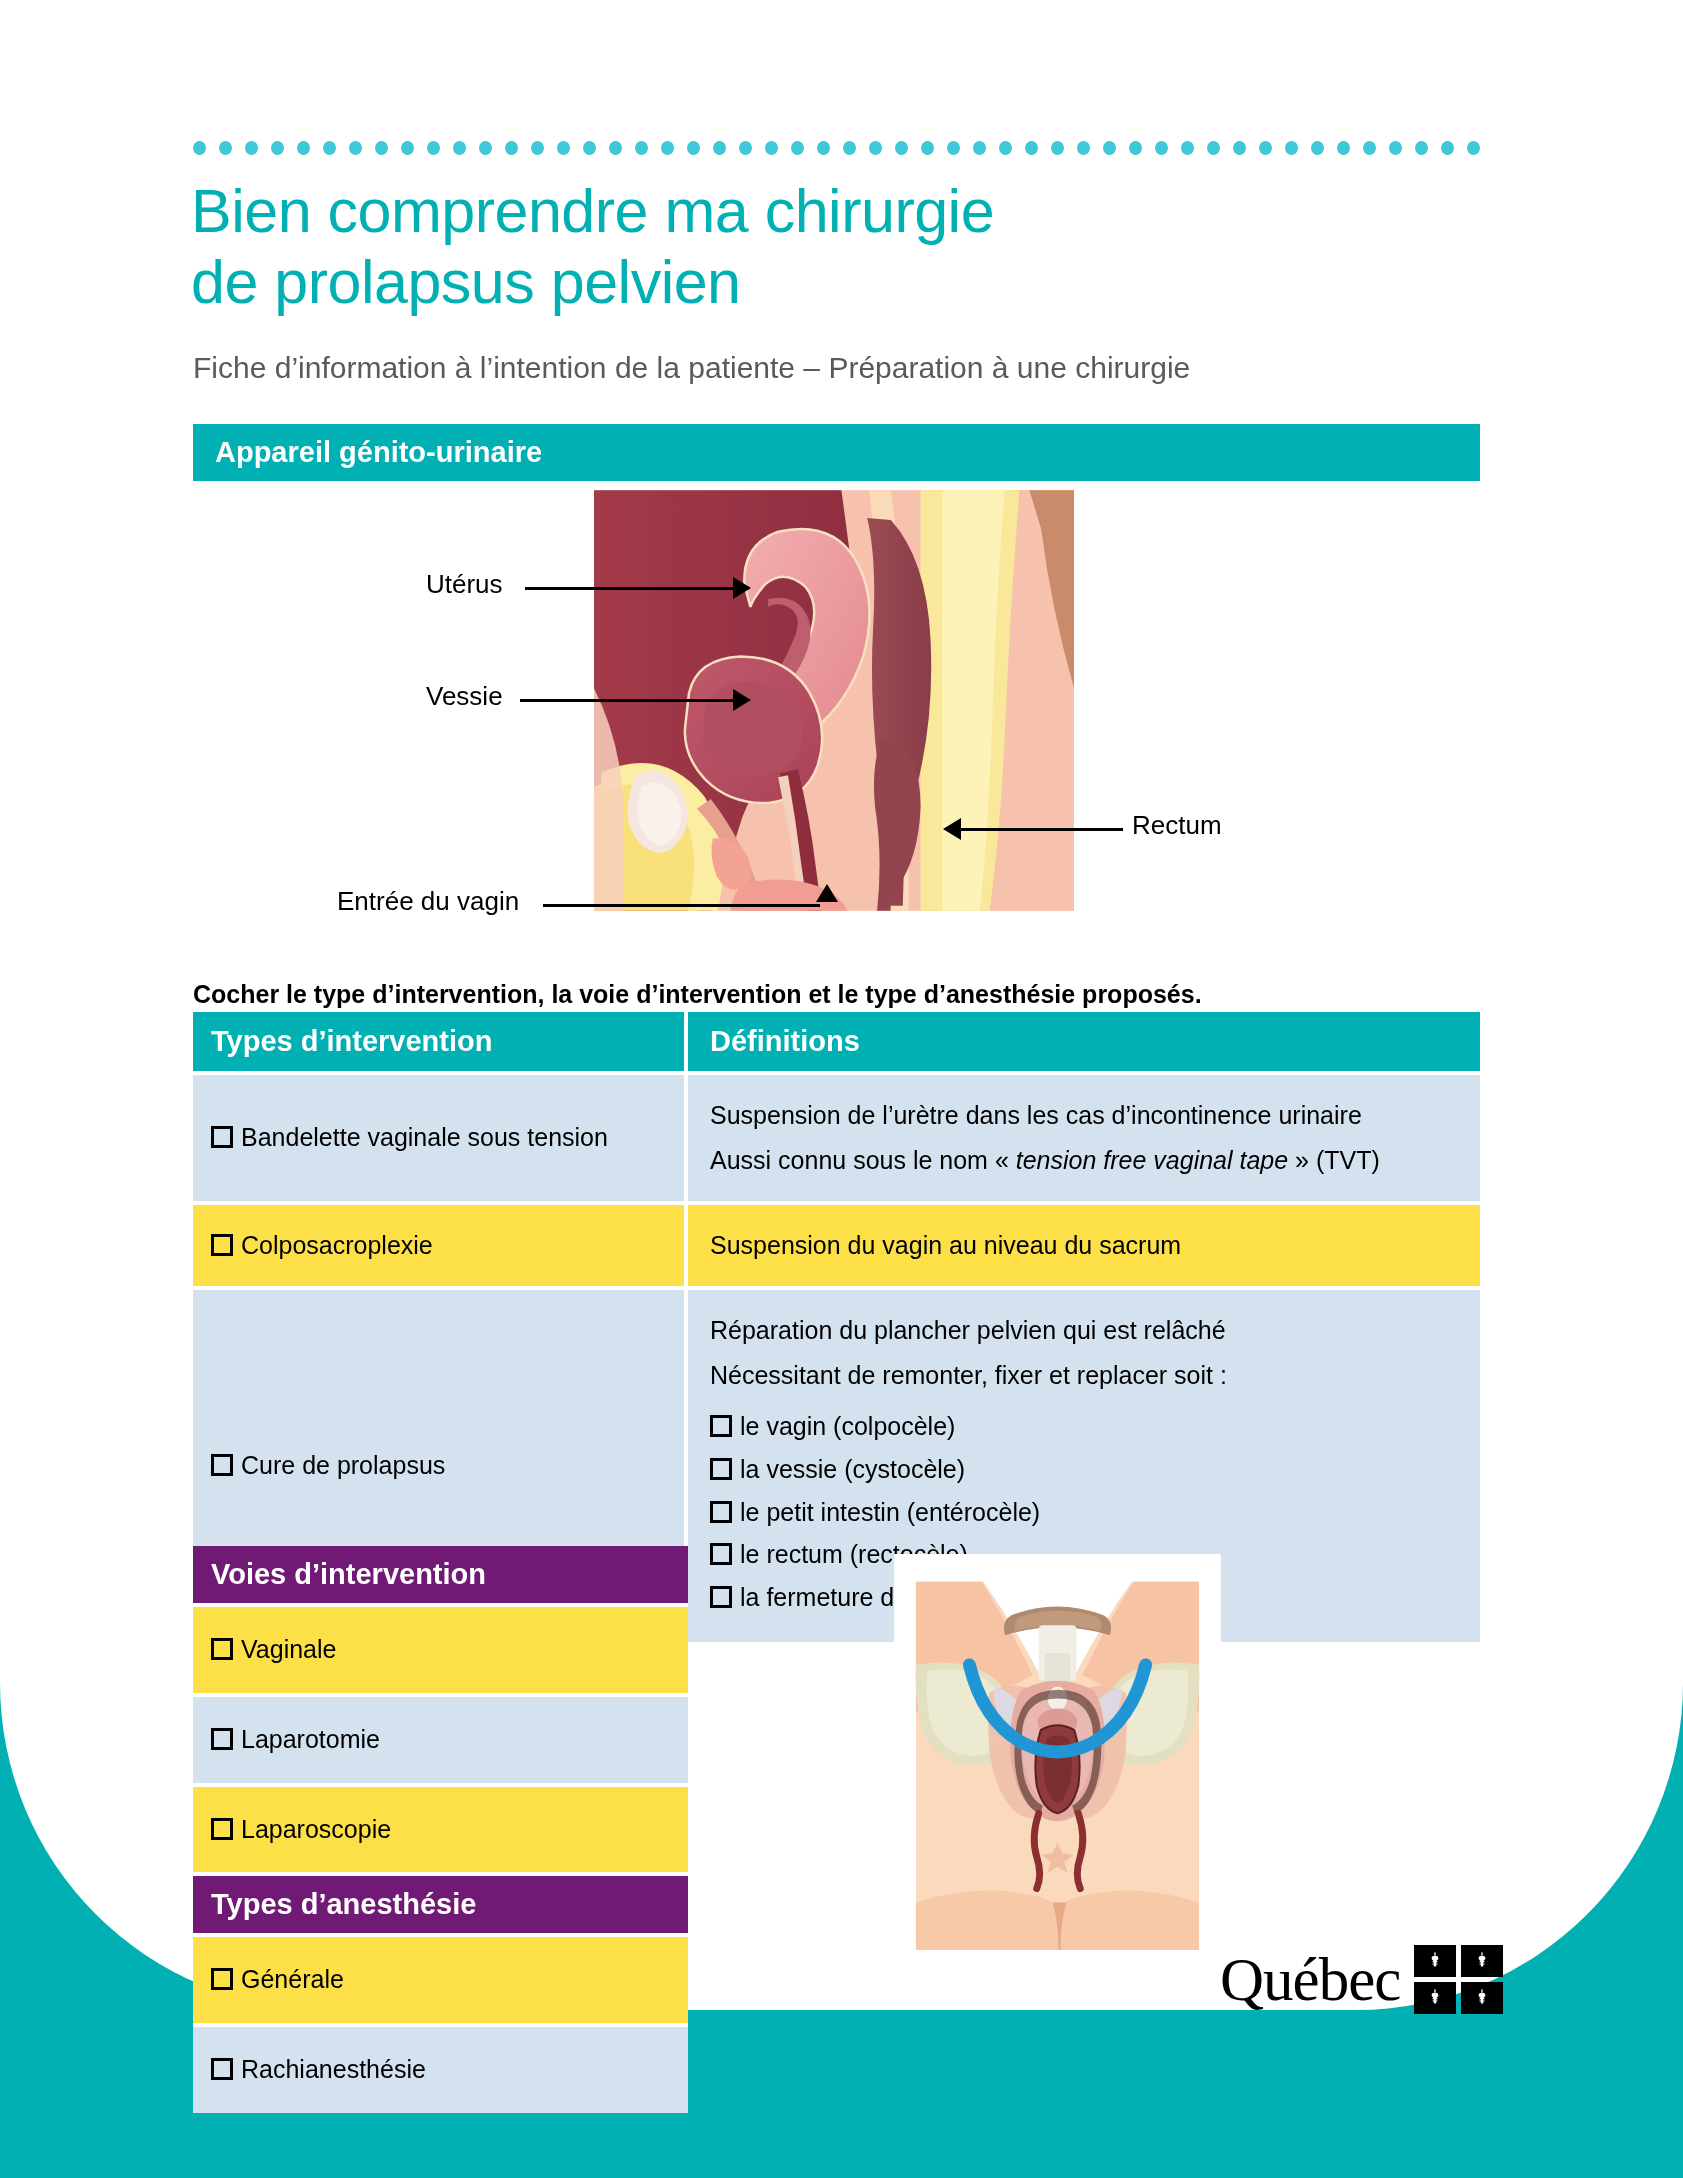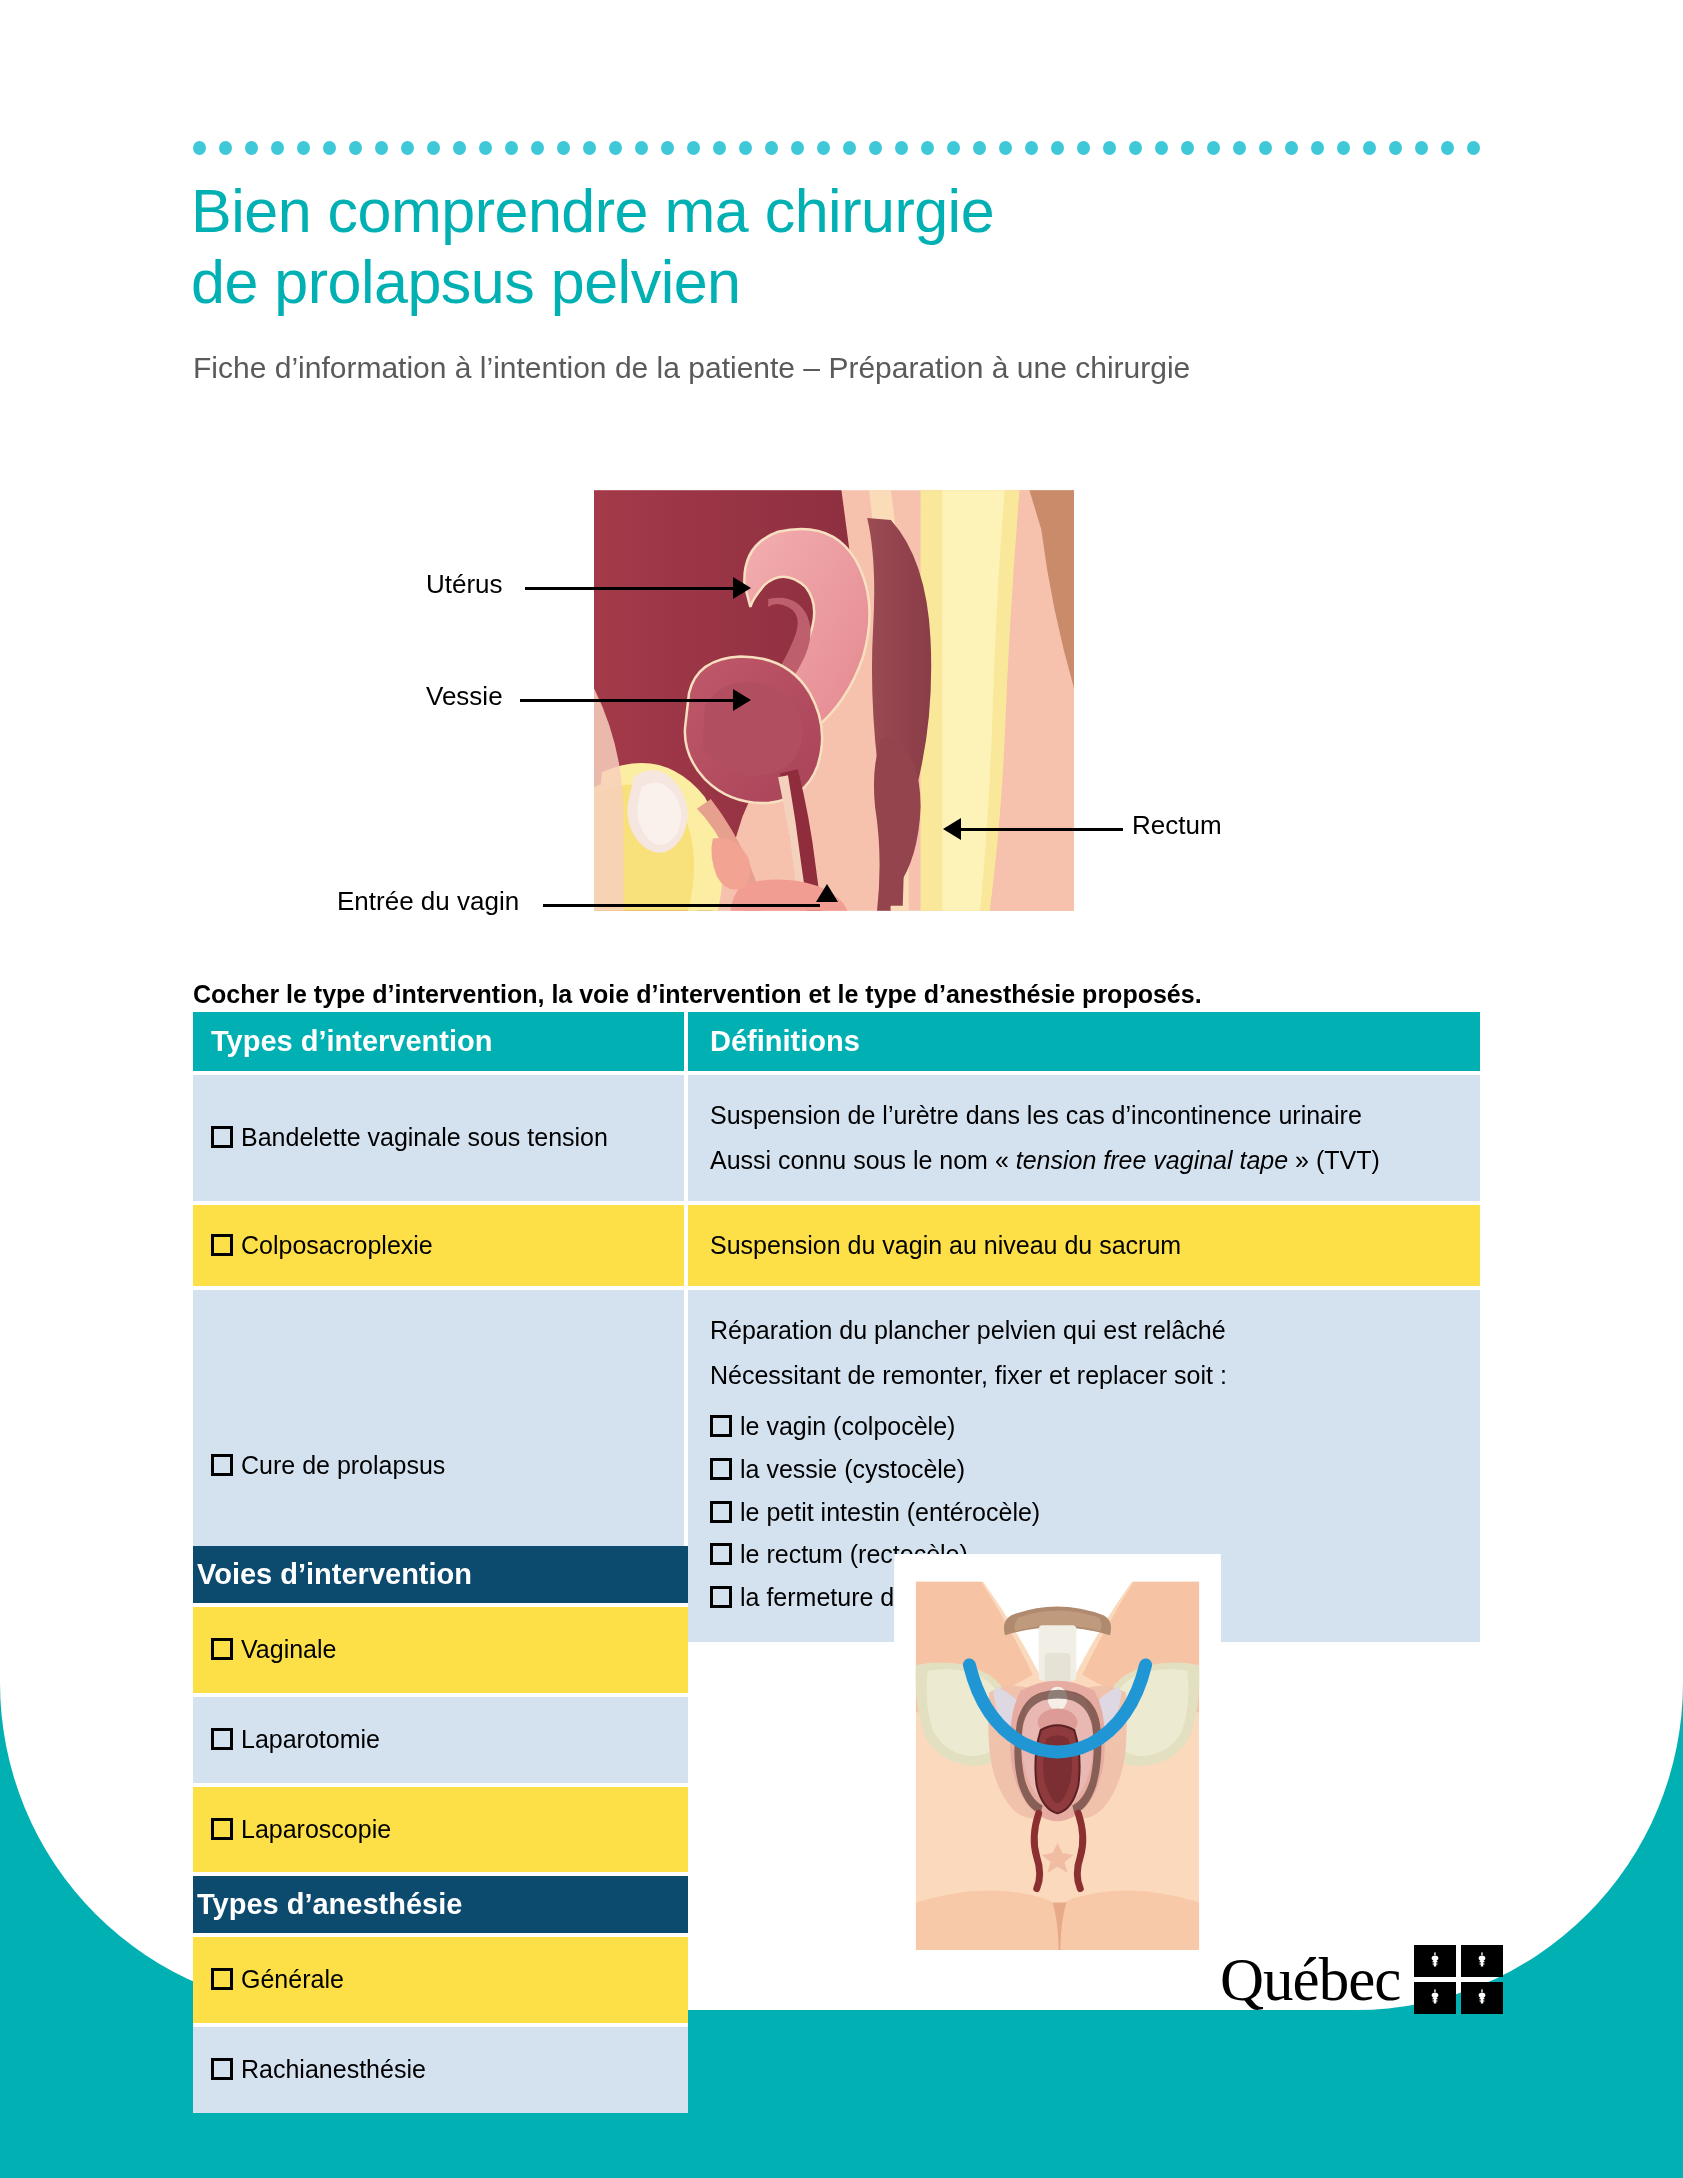--- a/index.html
+++ b/index.html
@@ -217,25 +217,25 @@
     top: 1546px;
     width: 495px;
   }
   .srow {
     width: 495px;
     box-sizing: border-box;
     padding: 26px 18px;
     font-size: 25px;
   }
   .shdr {
-    background: #0c4a6e;
+    background: #701a75;
     color: #ffffff;
     font-weight: bold;
     font-size: 29px;
-    padding: 12px 4px;
+    padding: 12px 18px;
   }
   .ssep { height: 4px; background: #ffffff; width: 495px; }
 
   
   #fig-perineum {
     position: absolute;
     left: 894px;
     top: 1554px;
     width: 327px;
     height: 396px;
@@ -333,20 +333,23 @@
         <i></i>
       </div>
 
     <div class="title">
       <span>Bien comprendre ma chirurgie</span>
       <span class="l2">de prolapsus pelvien</span>
     </div>
 
     <div class="subtitle">Fiche d’information à l’intention de la patiente – Préparation à une chirurgie</div>
 
+    <div class="band" id="band-appareil">
+      <span>Appareil génito-urinaire</span>
+    </div>
 
     <div id="fig-sagittal">
       <svg width="480" height="421" viewBox="0 0 485 425" xmlns="http://www.w3.org/2000/svg">
         <defs>
           <linearGradient id="gMusc" x1="0" y1="0" x2="1" y2="0">
             <stop offset="0%" stop-color="#a33a4a"></stop>
             <stop offset="100%" stop-color="#8e2f40"></stop>
           </linearGradient>
           <linearGradient id="gUter" x1="0" y1="0" x2="1" y2="1">
             <stop offset="0%" stop-color="#f3aeb0"></stop>

